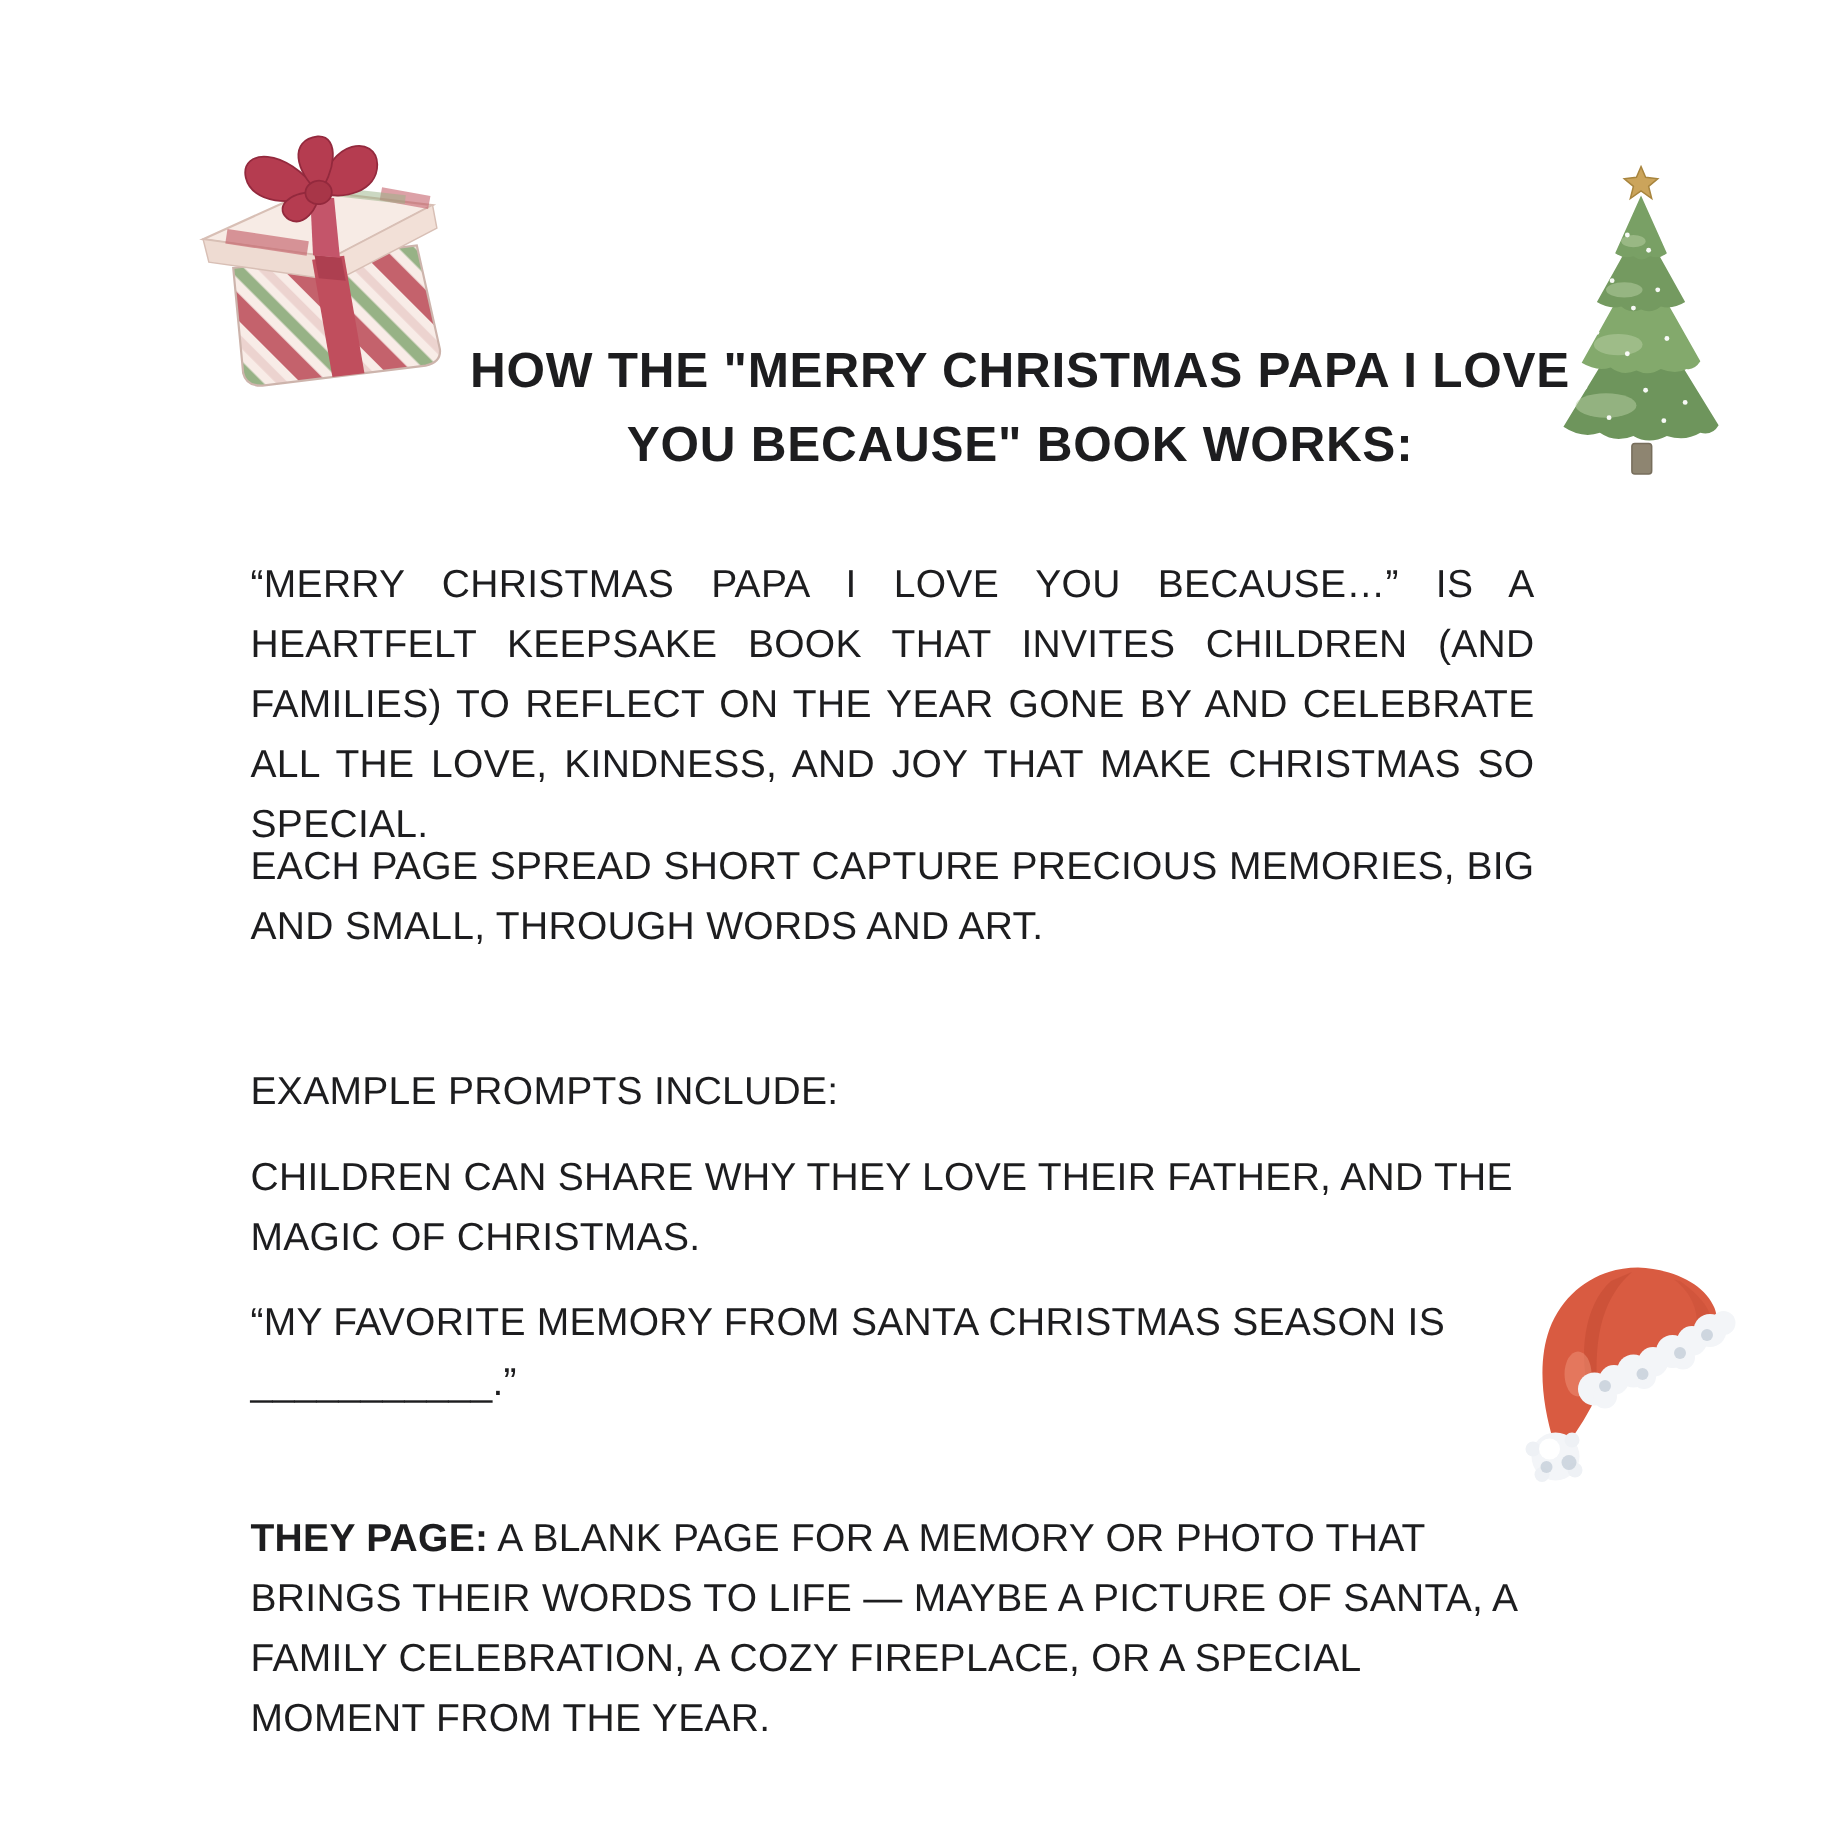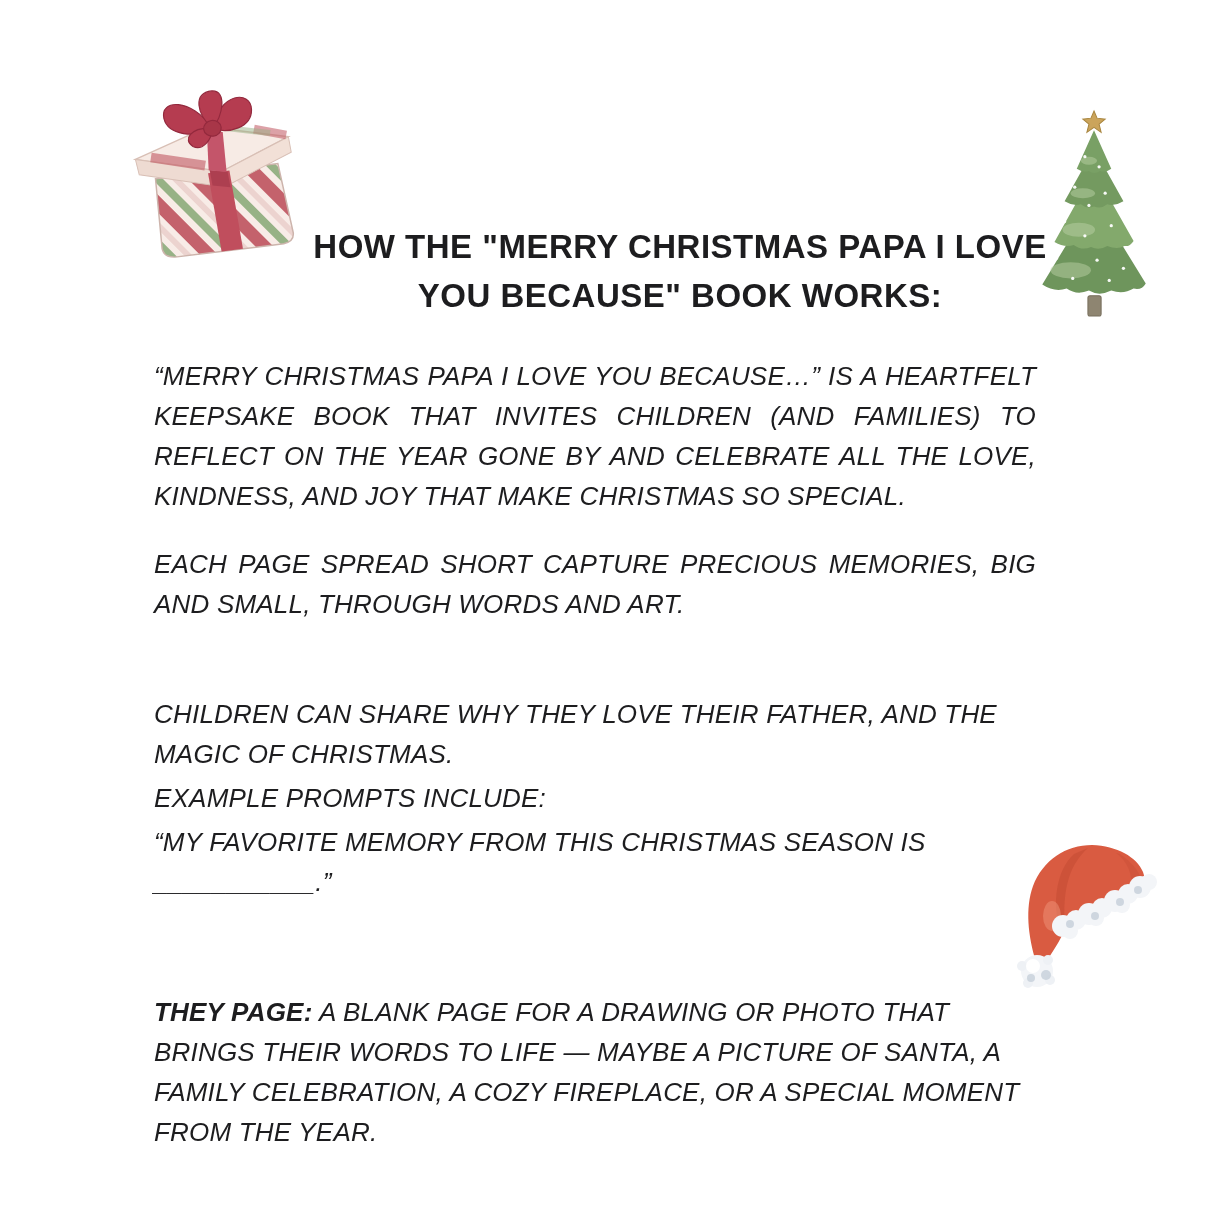--- a/index.html
+++ b/index.html
@@ -18,21 +18,21 @@
     font-size: 33px; font-weight: 700;
     line-height: 49px; letter-spacing: 0.5px;
     margin: 0;
   }
   .title span { display: block; }
   .body-block {
     left: 150px; width: 890px;
     font-size: 26px; line-height: 40px;
     letter-spacing: 0.2px;
   }
-  .body-block p { margin: 4px; font-style: italic; }
+  .body-block p { margin: 17px; }
   .justify { text-align: justify; }
   .label { font-weight: 700; }
   svg { display: block; }
 </style>
 </head>
 <body>
 
 <svg class="abs" style="left:112px; top:80px;" width="196" height="182" viewBox="0 0 200 186" aria-hidden="true">
   <defs>
     <pattern id="giftStripes" patternUnits="userSpaceOnUse" width="46" height="46" patternTransform="rotate(-38)">
@@ -139,20 +139,20 @@
 
 <div class="abs body-block" style="top:352px;">
   <p class="justify">“MERRY CHRISTMAS PAPA I LOVE YOU BECAUSE…” IS A HEARTFELT KEEPSAKE BOOK THAT INVITES CHILDREN (AND FAMILIES) TO REFLECT ON THE YEAR GONE BY AND CELEBRATE ALL THE LOVE, KINDNESS, AND JOY THAT MAKE CHRISTMAS SO SPECIAL.</p>
 </div>
 
 <div class="abs body-block" style="top:540px;">
   <p class="justify">EACH PAGE SPREAD SHORT CAPTURE PRECIOUS MEMORIES, BIG AND SMALL, THROUGH WORDS AND ART.</p>
 </div>
 
 <div class="abs body-block" style="top:690px;">
+  <p>EXAMPLE PROMPTS INCLUDE:</p>
   <p>CHILDREN CAN SHARE WHY THEY LOVE THEIR FATHER, AND THE MAGIC OF CHRISTMAS.</p>
-  <p>EXAMPLE PROMPTS INCLUDE:</p>
-  <p>“MY FAVORITE MEMORY FROM THIS CHRISTMAS SEASON IS ___________.”</p>
+  <p>“MY FAVORITE MEMORY FROM SANTA CHRISTMAS SEASON IS ___________.”</p>
 </div>
 
 <div class="abs body-block" style="top:988px;">
-  <p><span class="label">THEY PAGE:</span><span> A BLANK PAGE FOR A DRAWING OR PHOTO THAT BRINGS THEIR WORDS TO LIFE — MAYBE A PICTURE OF SANTA, A FAMILY CELEBRATION, A COZY FIREPLACE, OR A SPECIAL MOMENT FROM THE YEAR.</span></p>
+  <p><span class="label">THEY PAGE:</span><span> A BLANK PAGE FOR A MEMORY OR PHOTO THAT BRINGS THEIR WORDS TO LIFE — MAYBE A PICTURE OF SANTA, A FAMILY CELEBRATION, A COZY FIREPLACE, OR A SPECIAL MOMENT FROM THE YEAR.</span></p>
 </div>
 
 </body></html>

